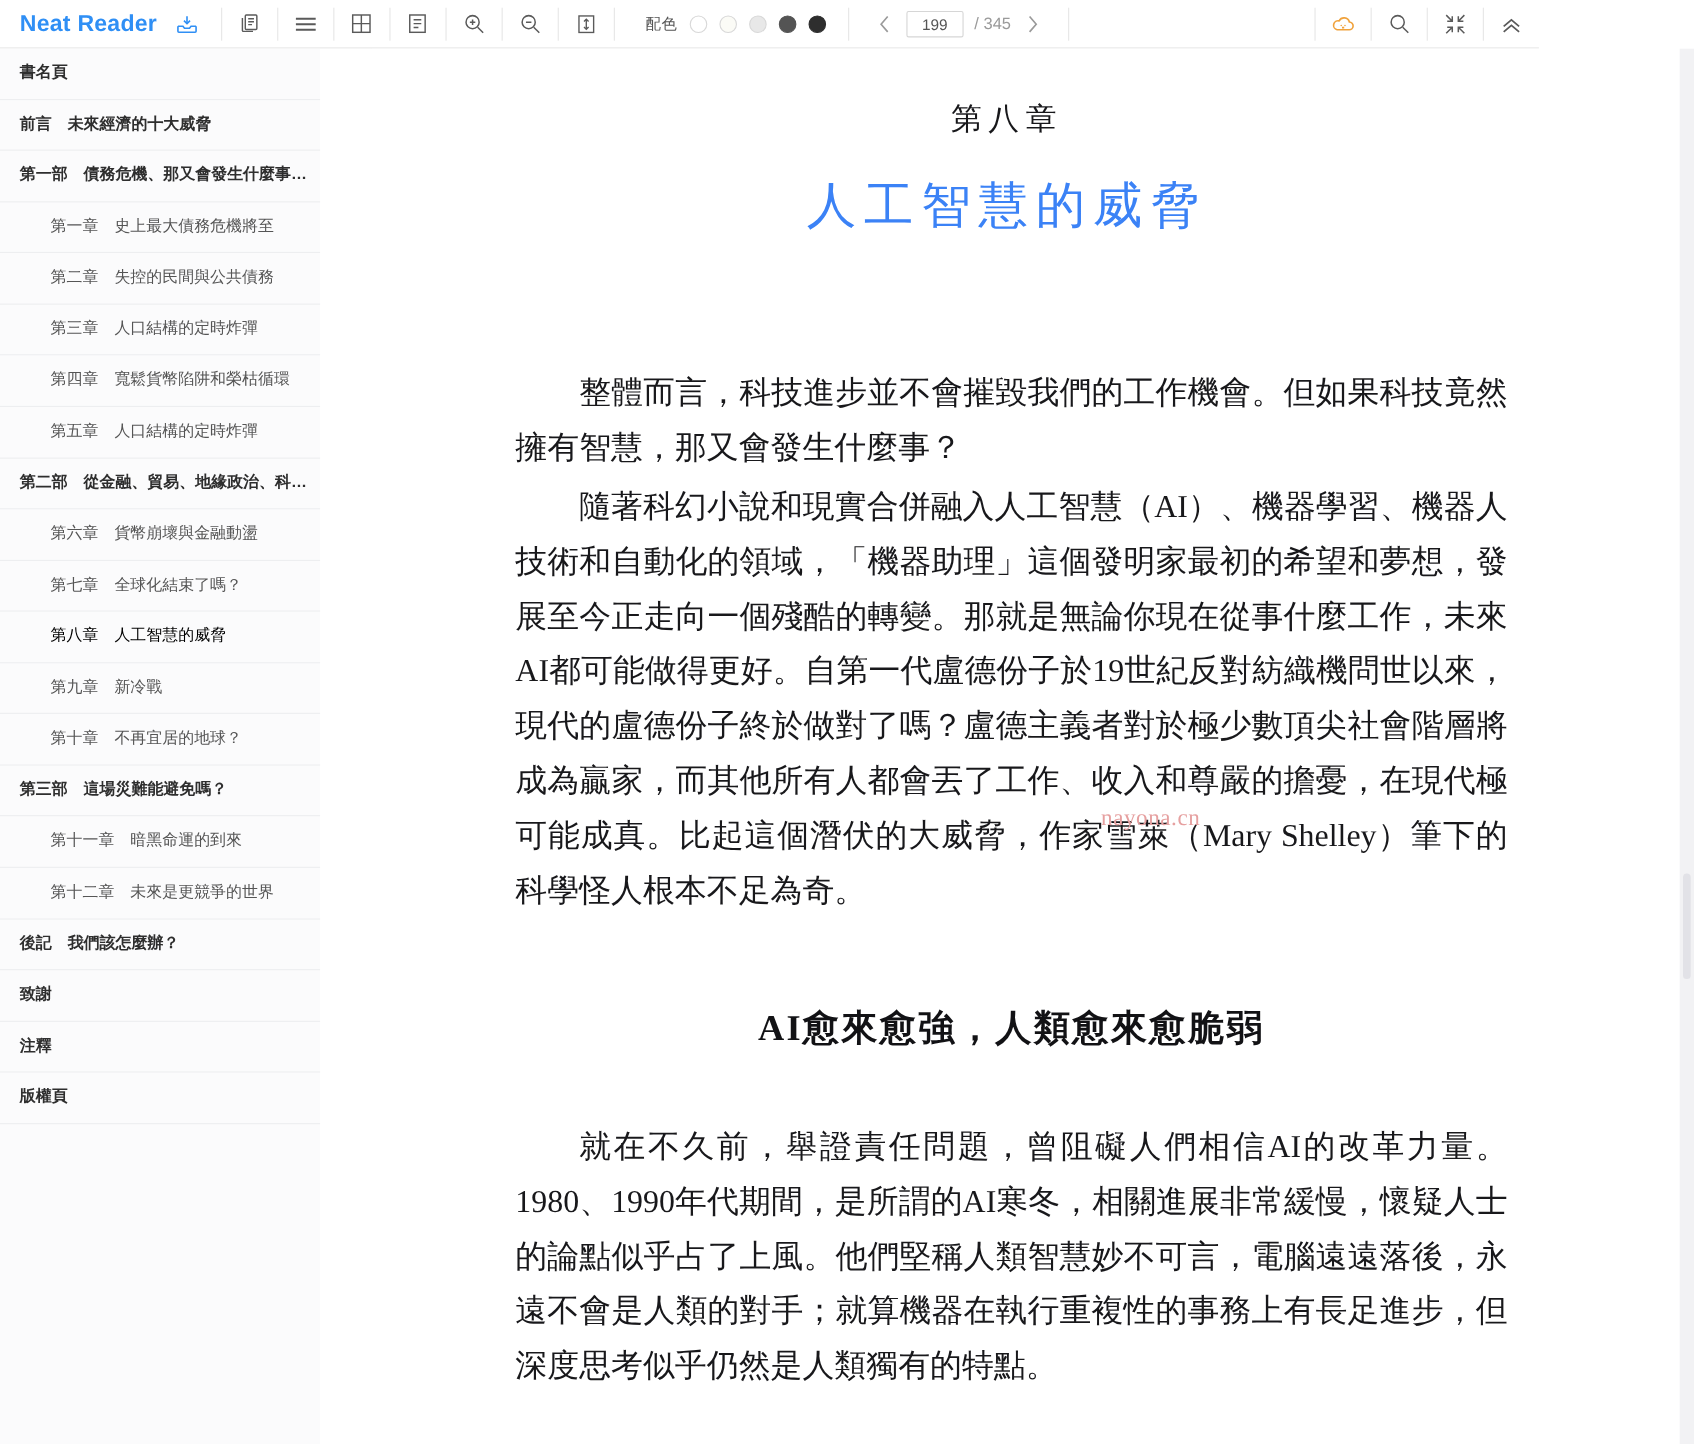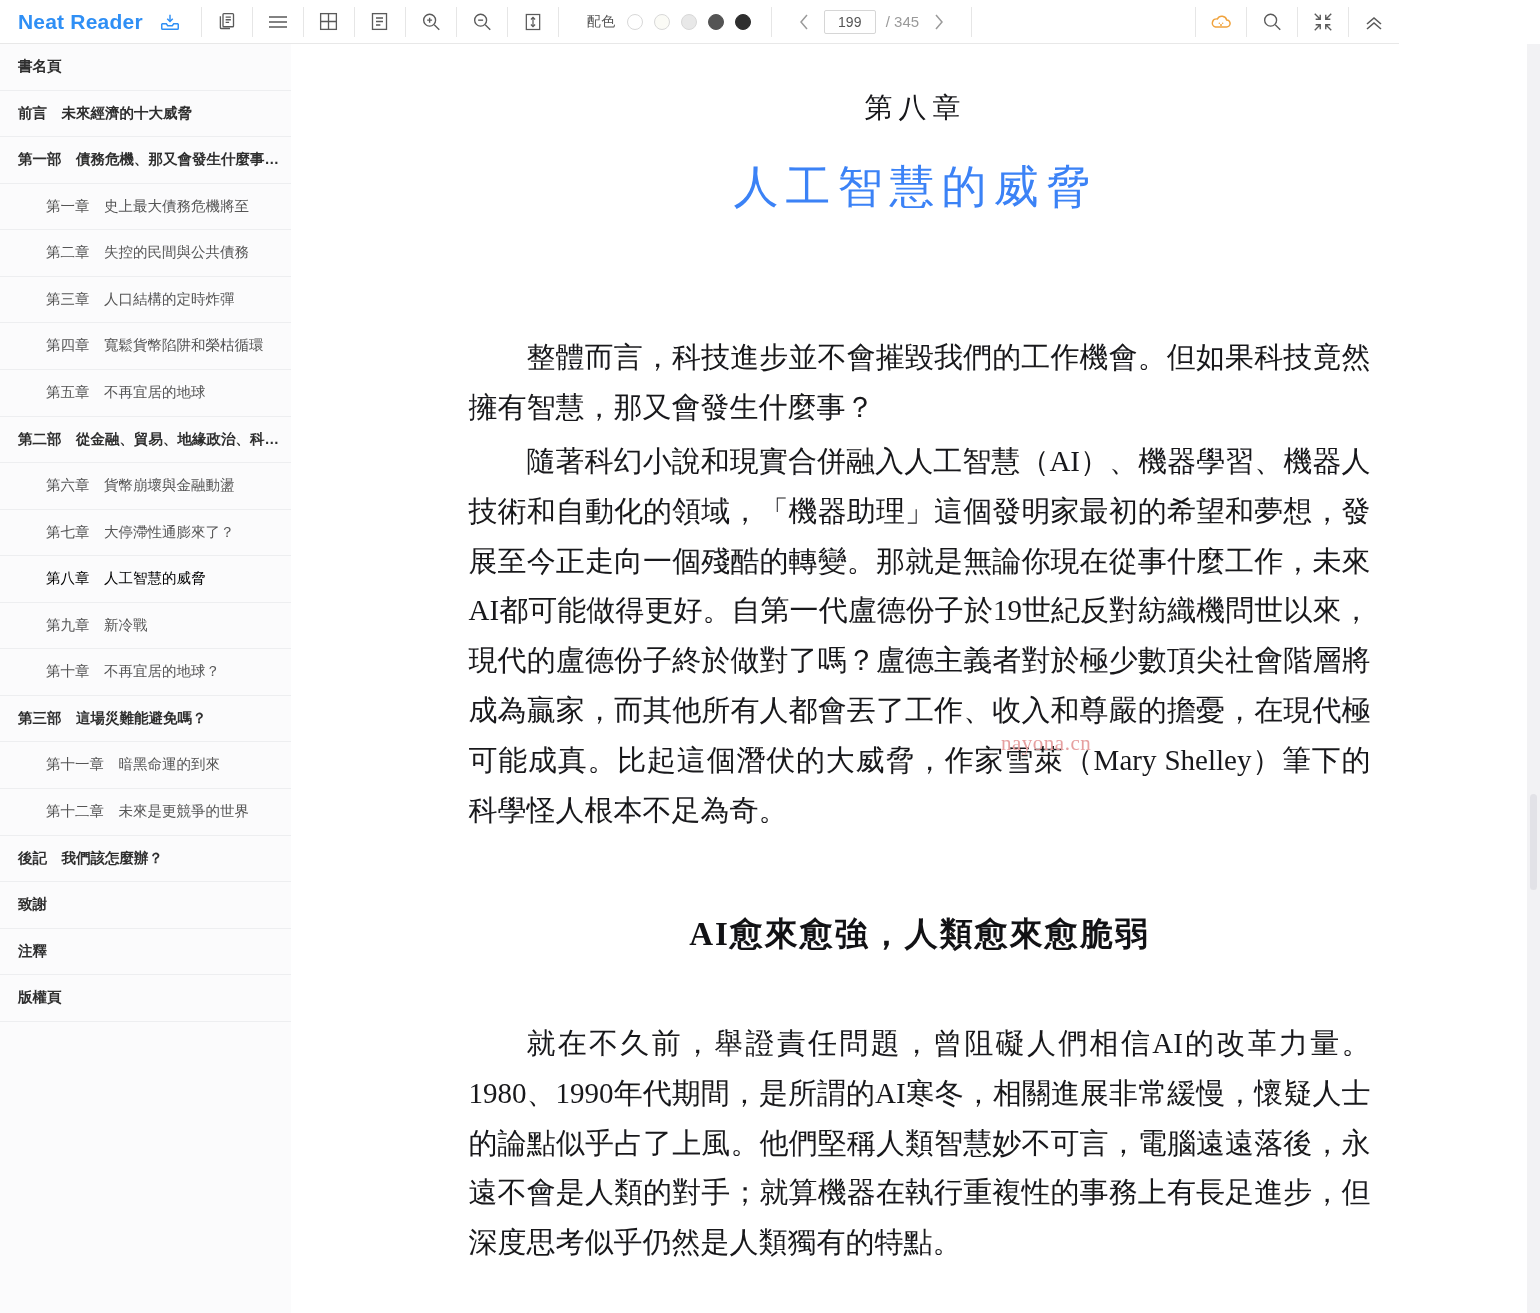--- a/index.html
+++ b/index.html
@@ -336,24 +336,24 @@
 
 <div class="sidebar">
   <div class="toc" id="toc-list">
       <div class="toc-item lvl0">書名頁</div>
       <div class="toc-item lvl0">前言　未來經濟的十大威脅</div>
       <div class="toc-item lvl0">第一部　債務危機、那又會發生什麼事…</div>
       <div class="toc-item lvl1">第一章　史上最大債務危機將至</div>
       <div class="toc-item lvl1">第二章　失控的民間與公共債務</div>
       <div class="toc-item lvl1">第三章　人口結構的定時炸彈</div>
       <div class="toc-item lvl1">第四章　寬鬆貨幣陷阱和榮枯循環</div>
-      <div class="toc-item lvl1">第五章　不再宜居的地球</div>
+      <div class="toc-item lvl1">第五章　人口結構的定時炸彈</div>
       <div class="toc-item lvl0">第二部　從金融、貿易、地緣政治、科…</div>
       <div class="toc-item lvl1">第六章　貨幣崩壞與金融動盪</div>
-      <div class="toc-item lvl1">第七章　大停滯性通膨來了？</div>
+      <div class="toc-item lvl1">第七章　全球化結束了嗎？</div>
       <div class="toc-item lvl1 active">第八章　人工智慧的威脅</div>
       <div class="toc-item lvl1">第九章　新冷戰</div>
       <div class="toc-item lvl1">第十章　不再宜居的地球？</div>
       <div class="toc-item lvl0">第三部　這場災難能避免嗎？</div>
       <div class="toc-item lvl1">第十一章　暗黑命運的到來</div>
       <div class="toc-item lvl1">第十二章　未來是更競爭的世界</div>
       <div class="toc-item lvl0">後記　我們該怎麼辦？</div>
       <div class="toc-item lvl0">致謝</div>
       <div class="toc-item lvl0">注釋</div>
       <div class="toc-item lvl0">版權頁</div>

